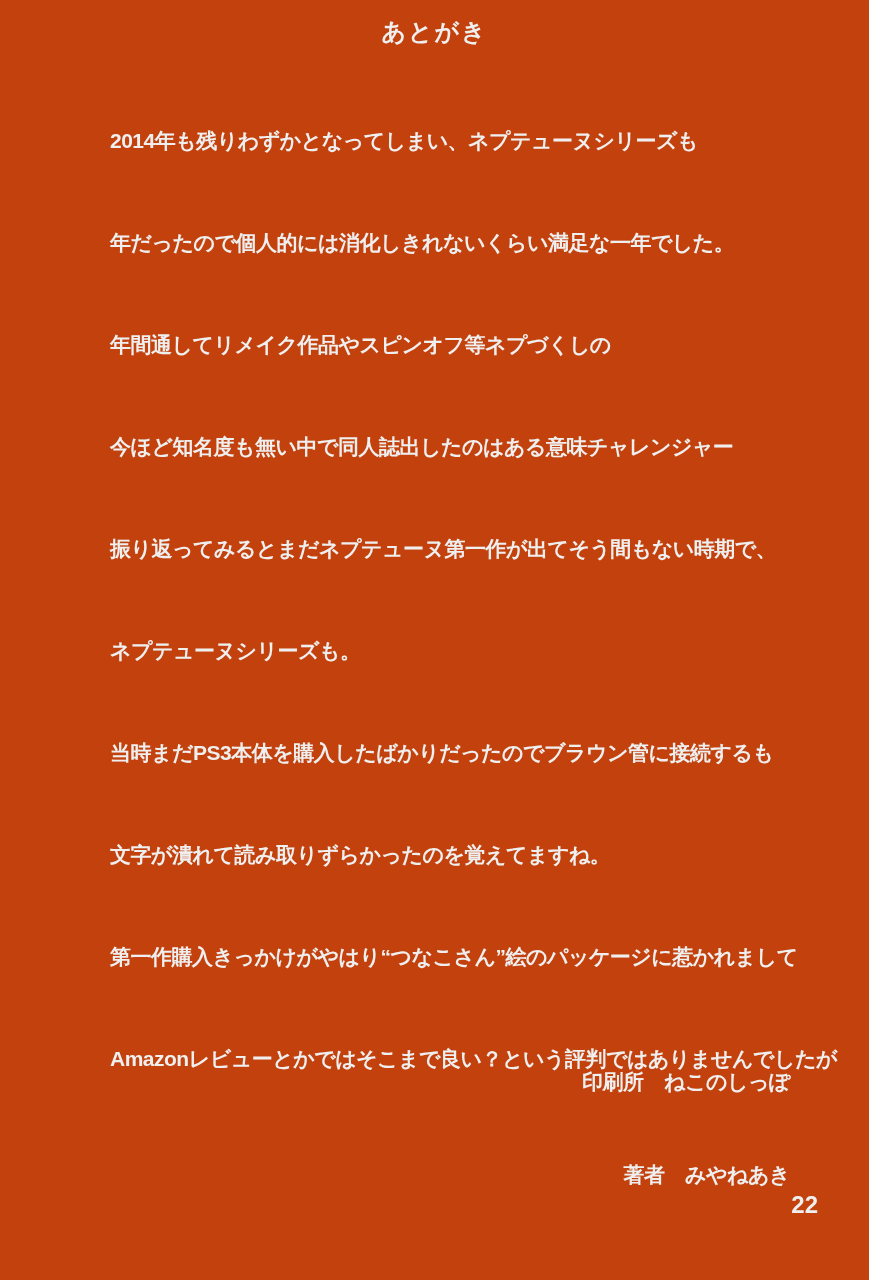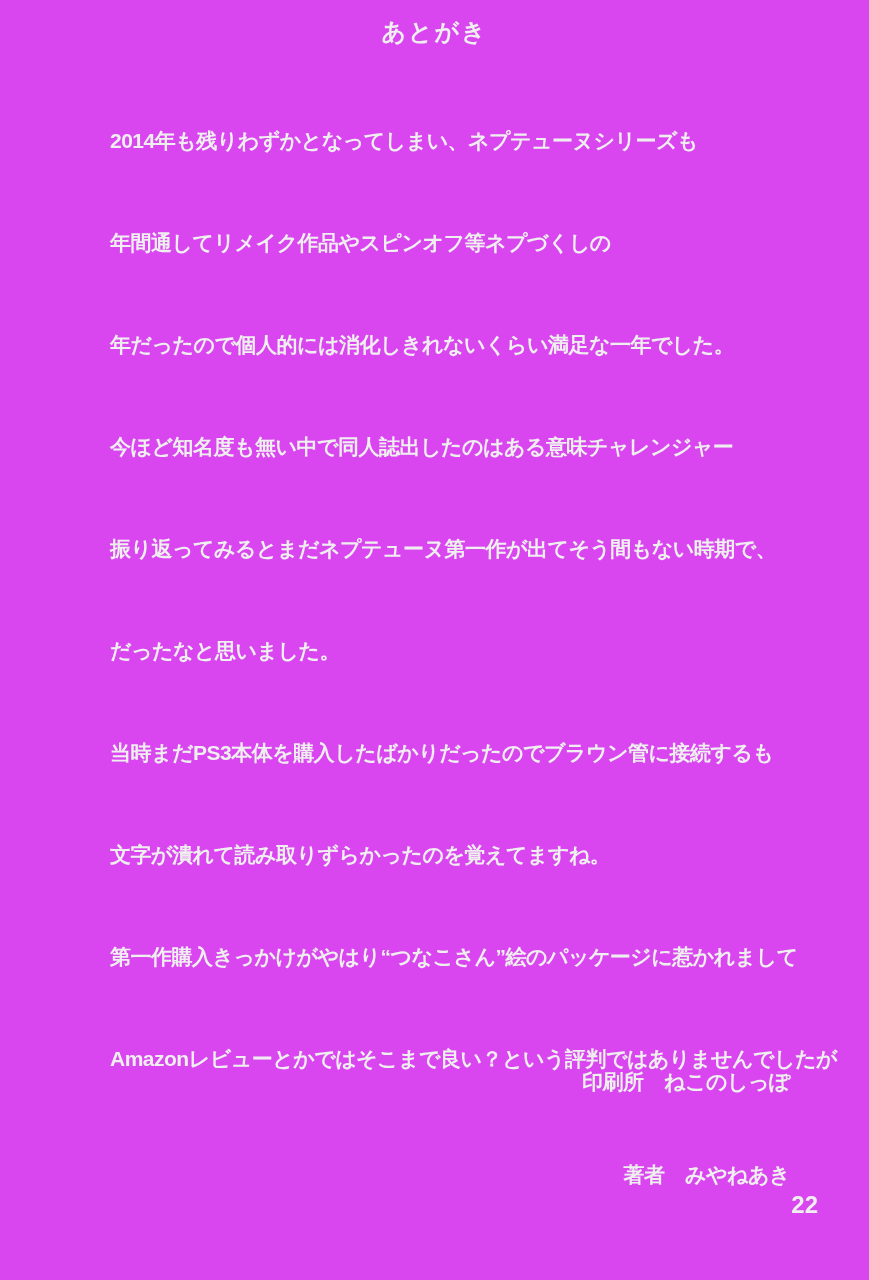--- a/index.html
+++ b/index.html
@@ -4,21 +4,21 @@
 <style>
   html, body {
     margin: 0;
     padding: 0;
     background: #030303;
   }
   .page {
     position: relative;
     width: 869px;
     height: 1280px;
-    background: #d946ef;
+    background: #c2410c;
     overflow: hidden;
     font-family: "Liberation Sans", "DejaVu Sans", sans-serif;
     font-weight: bold;
     color: #efefef;
     -webkit-font-smoothing: antialiased;
   }
   .title {
     position: absolute;
     top: 16px;
     left: 0;
@@ -60,25 +60,25 @@
 </style>
 </head>
 <body>
 
 <div class="page">
 
   <h1 class="title">あとがき</h1>
 
   <div class="body-text">
     <div class="line">2014年も残りわずかとなってしまい、ネプテューヌシリーズも</div>
+    <div class="line">年だったので個人的には消化しきれないくらい満足な一年でした。</div>
     <div class="line">年間通してリメイク作品やスピンオフ等ネプづくしの</div>
-    <div class="line">年だったので個人的には消化しきれないくらい満足な一年でした。</div>
     <div class="line">今ほど知名度も無い中で同人誌出したのはある意味チャレンジャー</div>
     <div class="line">振り返ってみるとまだネプテューヌ第一作が出てそう間もない時期で、</div>
-    <div class="line">だったなと思いました。</div>
+    <div class="line">ネプテューヌシリーズも。</div>
     <div class="line">当時まだPS3本体を購入したばかりだったのでブラウン管に接続するも</div>
     <div class="line">文字が潰れて読み取りずらかったのを覚えてますね。</div>
     <div class="line">第一作購入きっかけがやはり“つなこさん”絵のパッケージに惹かれまして</div>
     <div class="line">Amazonレビューとかではそこまで良い？という評判ではありませんでしたが</div>
     
     
     
     
     
     

